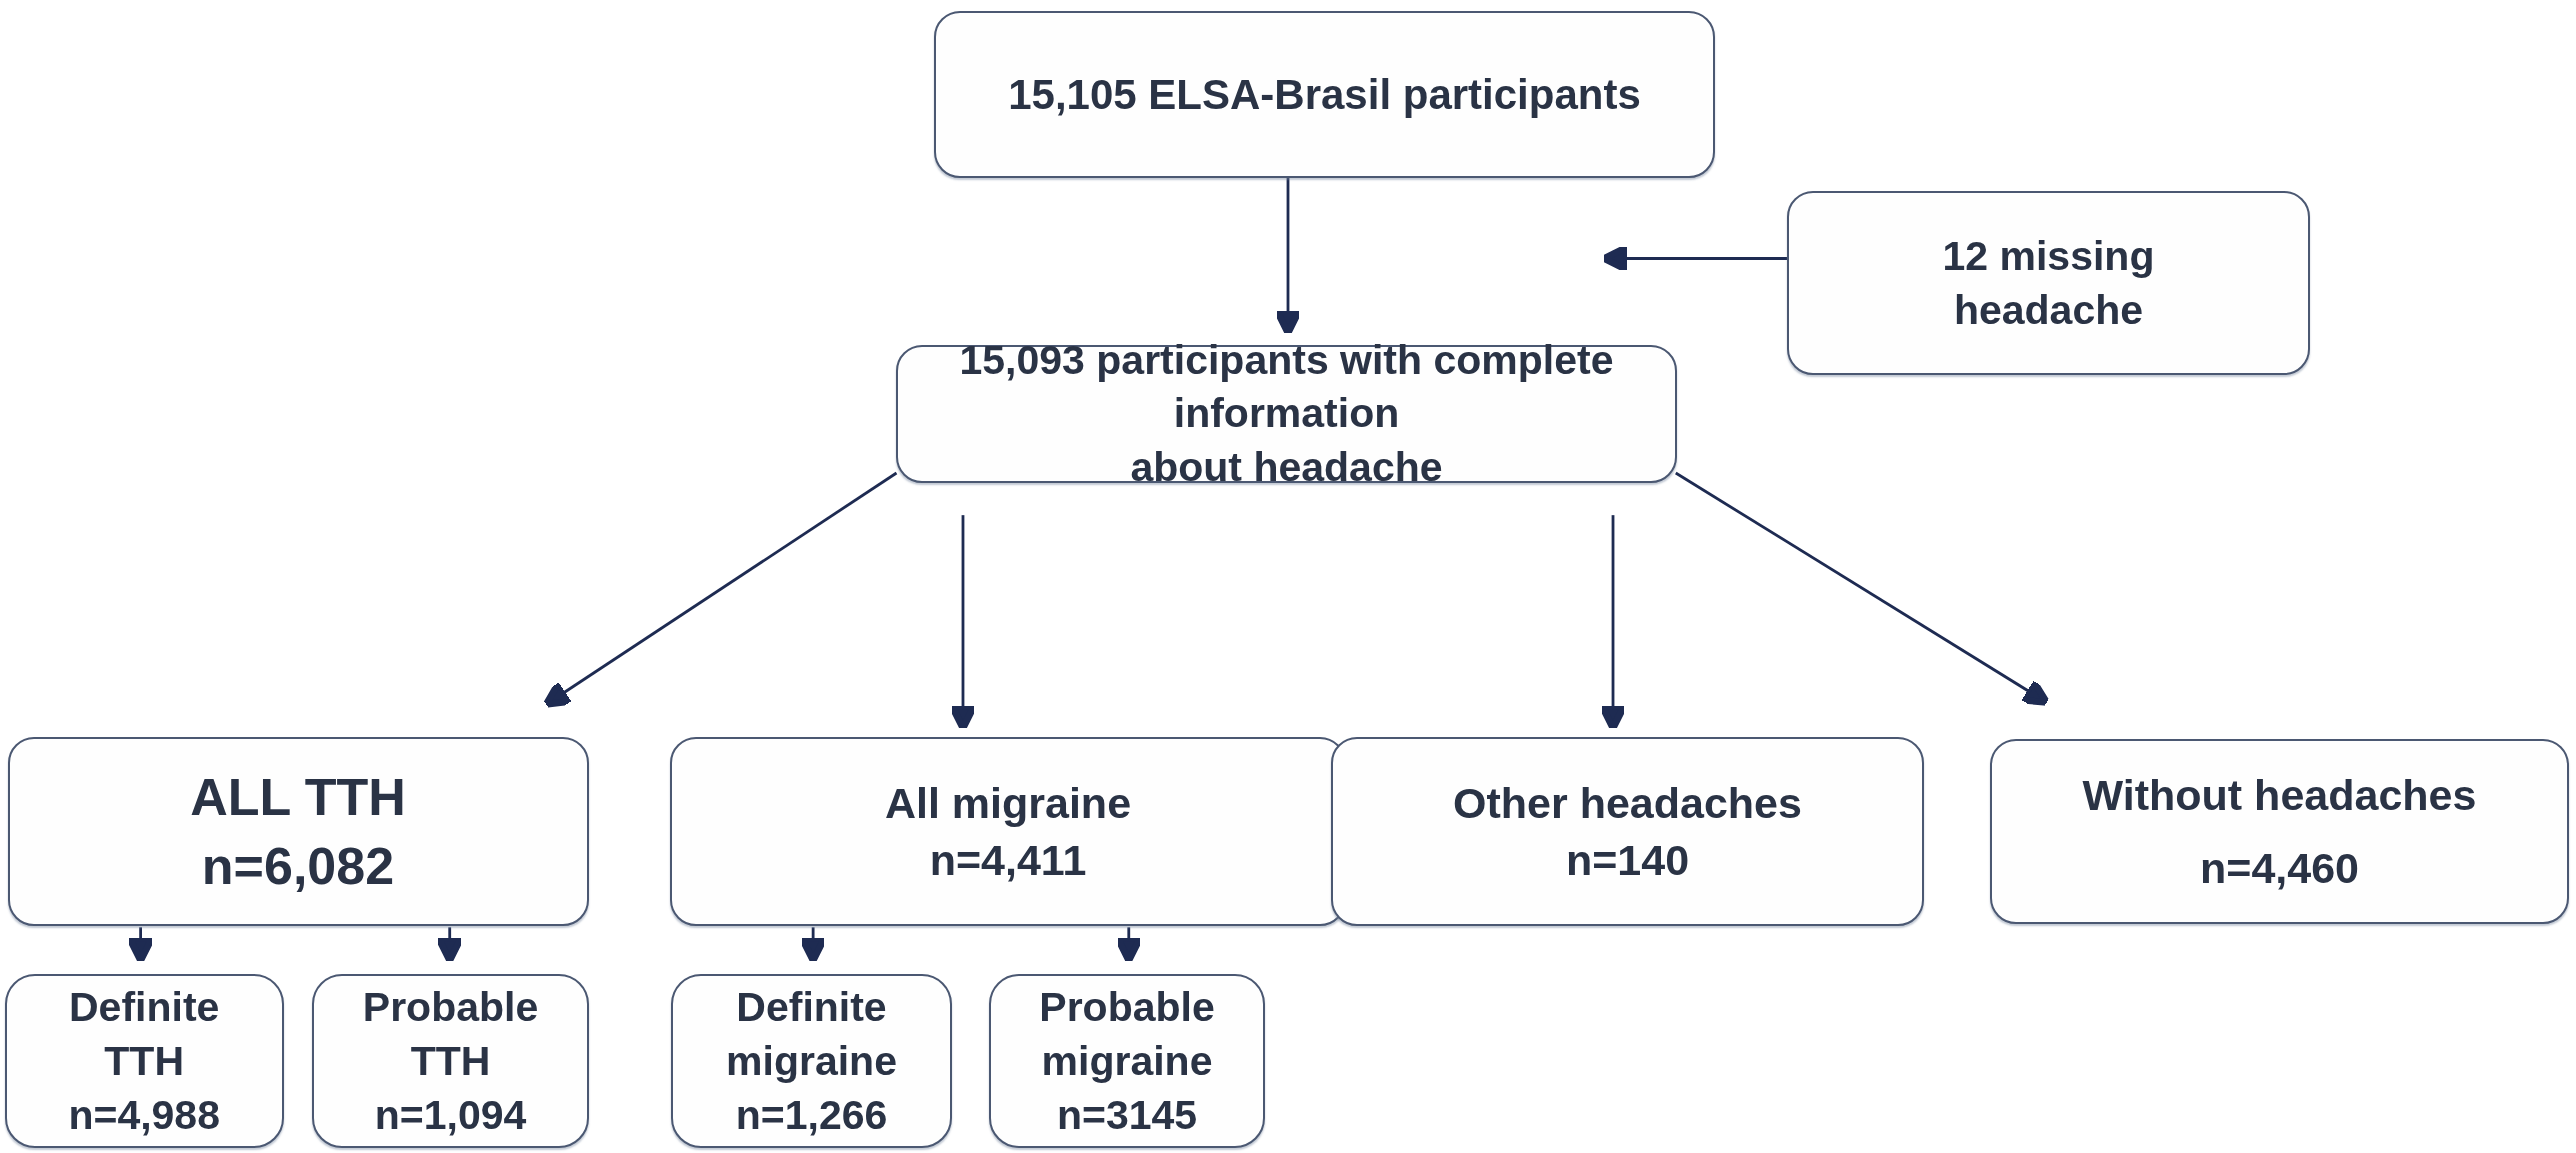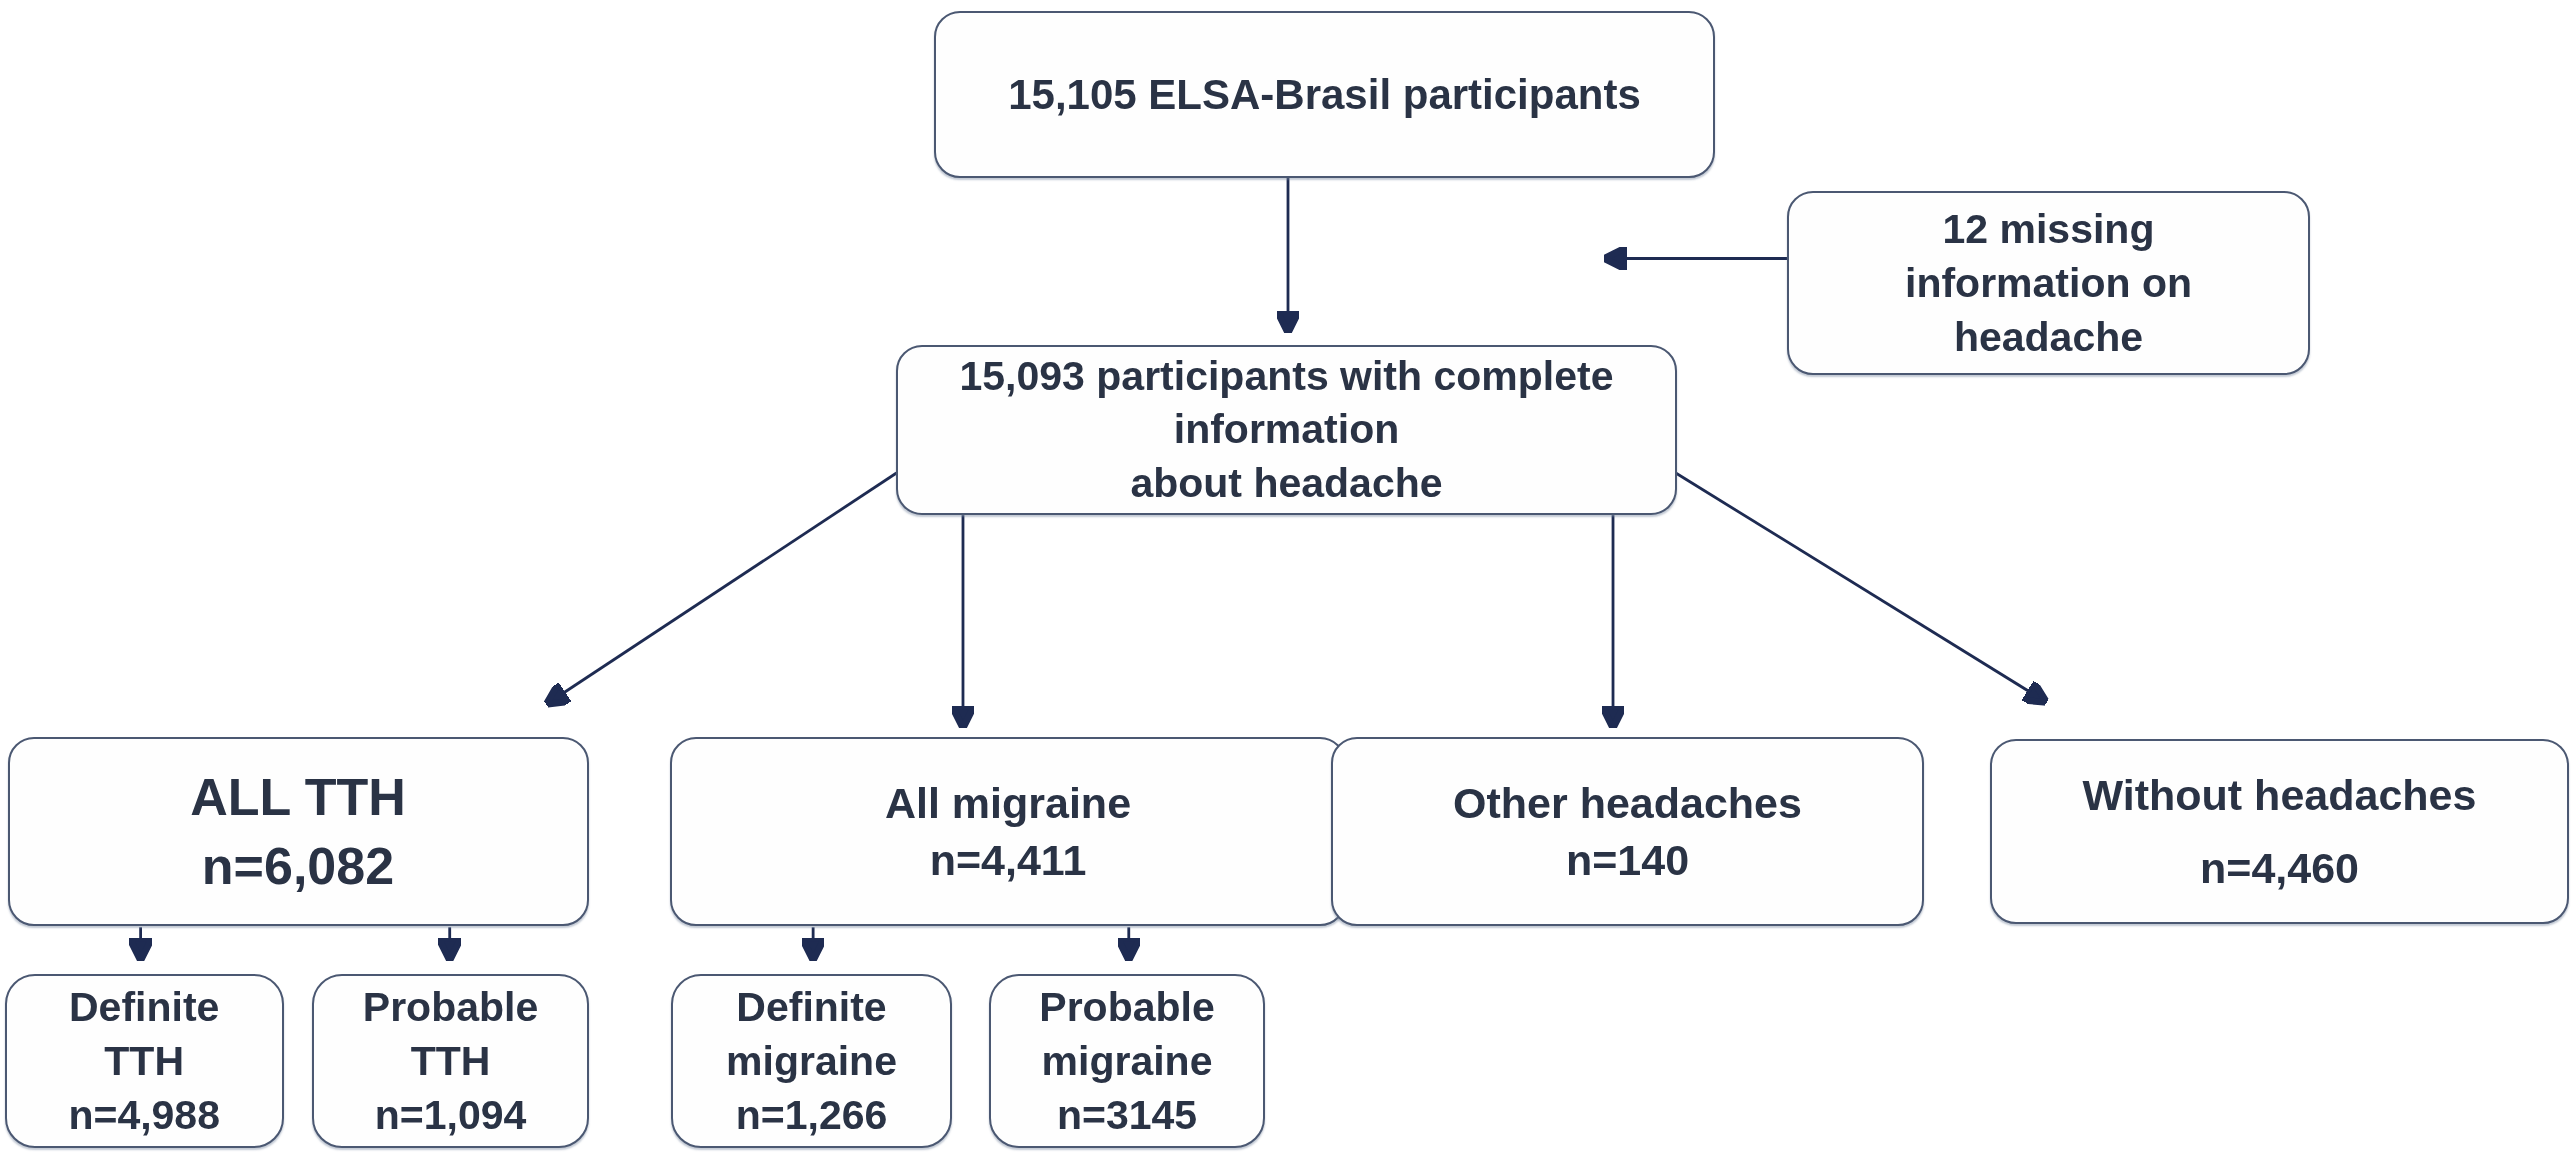--- a/index.html
+++ b/index.html
@@ -30,21 +30,21 @@
     display:flex;flex-direction:column;align-items:center;justify-content:center;
     text-align:center;
     color:var(--text);
     font-weight:700;
     line-height:1.32;
   }
   .box span{display:block;white-space:nowrap;}
   
   #node-total              {left:896px; top:11.2px;  width:781px; height:167px; font-size:42px;margin-left:38px;}
   #node-missing            {left:1787px;top:167px; width:523px; height:184px; font-size:41px;margin-top:24px;}
-  #node-complete           {left:896px; top:345px; width:781px; height:170px; font-size:41px; line-height:1.3;}
+  #node-complete           {left:896px; top:345px; width:781px; height:138px; font-size:41px; line-height:1.3;}
   #node-all-tth            {left:7.5px;   top:737px; width:581px; height:189px; font-size:52px;}
   #node-all-migraine       {left:670px; top:737px; width:676px; height:189px; font-size:43px;}
   #node-other-headaches    {left:1331px;top:737px; width:593px; height:189px; font-size:43px;}
   #node-without-headaches  {left:1990px;top:739px; width:579px; height:185px; font-size:43px;gap:16px;}
   #node-definite-tth       {left:4.7px;   top:974px;width:279px; height:174px; font-size:41px; border-radius:30px;}
   #node-probable-tth       {left:312px; top:974px;width:277px; height:174px; font-size:41px; border-radius:30px;}
   #node-definite-migraine  {left:671px; top:974px;width:281px; height:174px; font-size:41px; border-radius:30px;}
   #node-probable-migraine  {left:989px;top:974px;width:276px; height:174px; font-size:41px; border-radius:30px;}
 </style>
 </head>
@@ -69,21 +69,20 @@
     <line x1="868" y1="990" x2="868" y2="1022" marker-end="url(#ah)"></line>
     <line x1="1205" y1="990" x2="1205" y2="1022" marker-end="url(#ah)"></line>
   </svg>
 
   <div class="box" id="node-total">
     <span>15,105 ELSA-Brasil participants</span>
   </div>
 
   <div class="box" id="node-missing">
     <span>12 missing</span>
-    <span>information on</span>
     <span>headache</span>
   </div>
 
   <div class="box" id="node-complete">
     <span>15,093 participants with complete</span>
     <span>information</span>
     <span>about headache</span>
   </div>
 
   <div class="box" id="node-all-tth">

